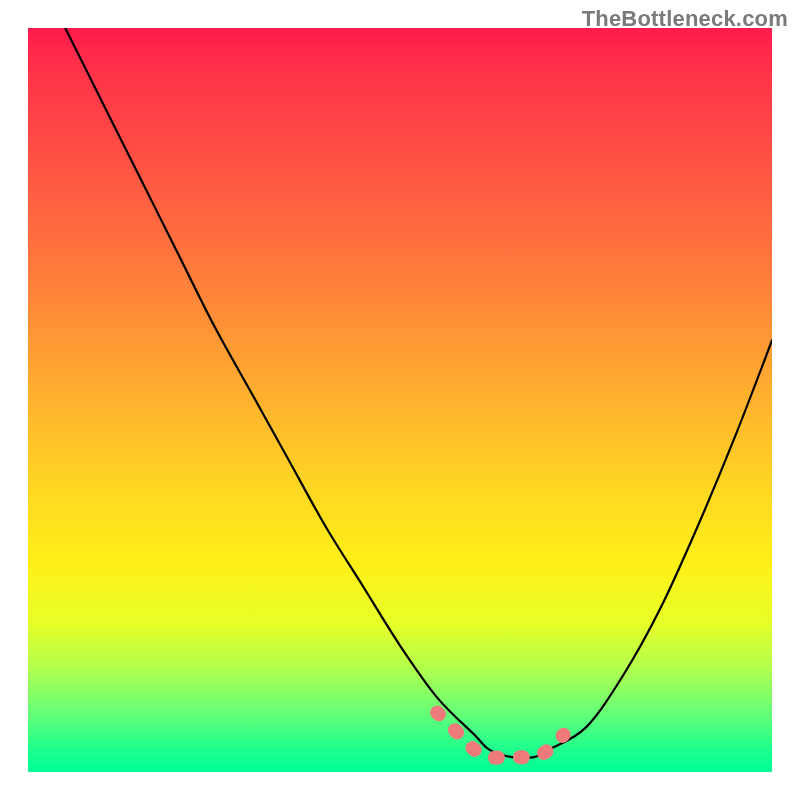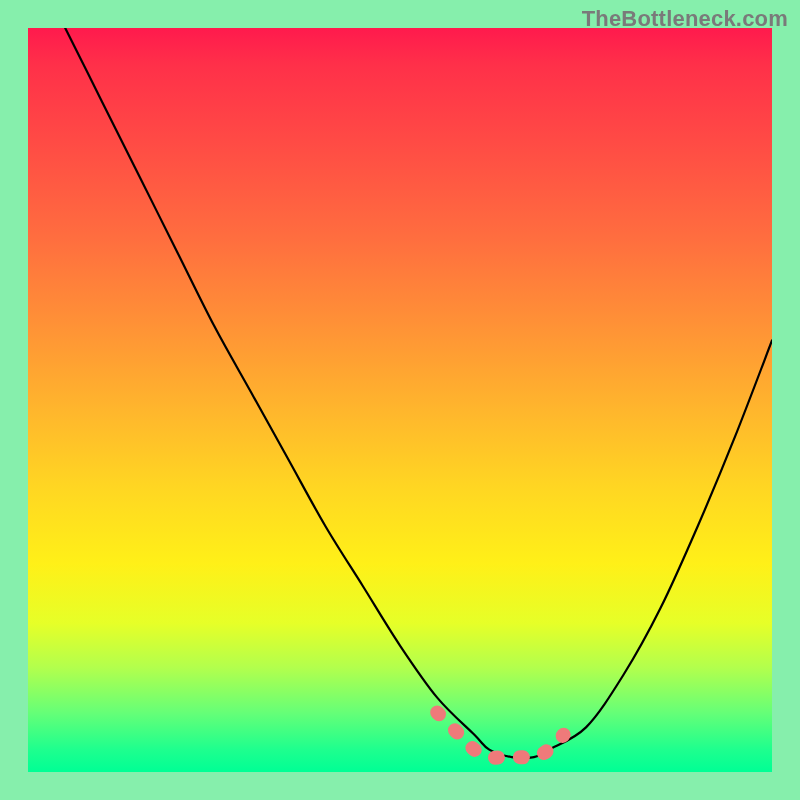--- a/index.html
+++ b/index.html
@@ -10,21 +10,21 @@
     background: #000;
     overflow: hidden;
     font-family: Arial, Helvetica, sans-serif;
   }
   .frame {
     position: absolute;
     left: 0;
     top: 0;
     width: 800px;
     height: 800px;
-    background: #86efac;
+    background: #ffffff;
   }
   .plot {
     position: absolute;
     left: 28px;
     top: 28px;
     width: 744px;
     height: 744px;
     background: linear-gradient(to bottom,
       #ff1a4d 0%,
       #ff3049 5%,

